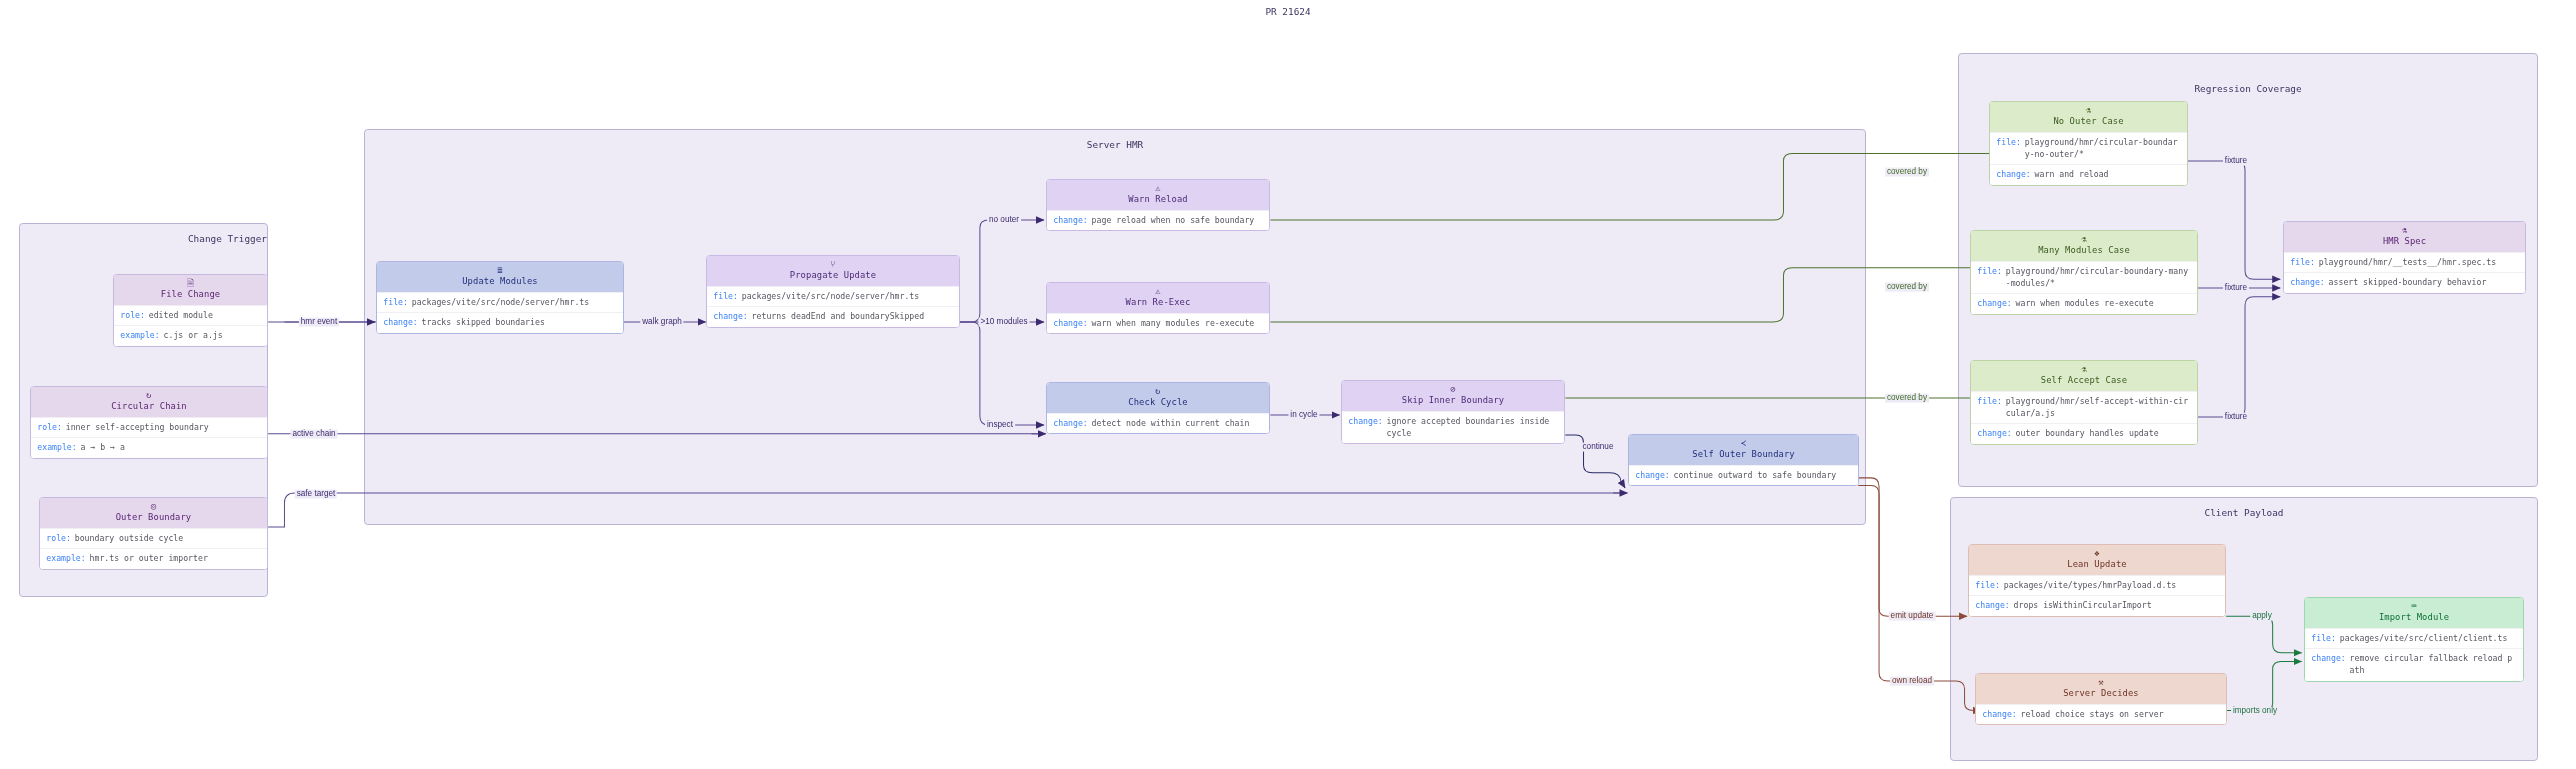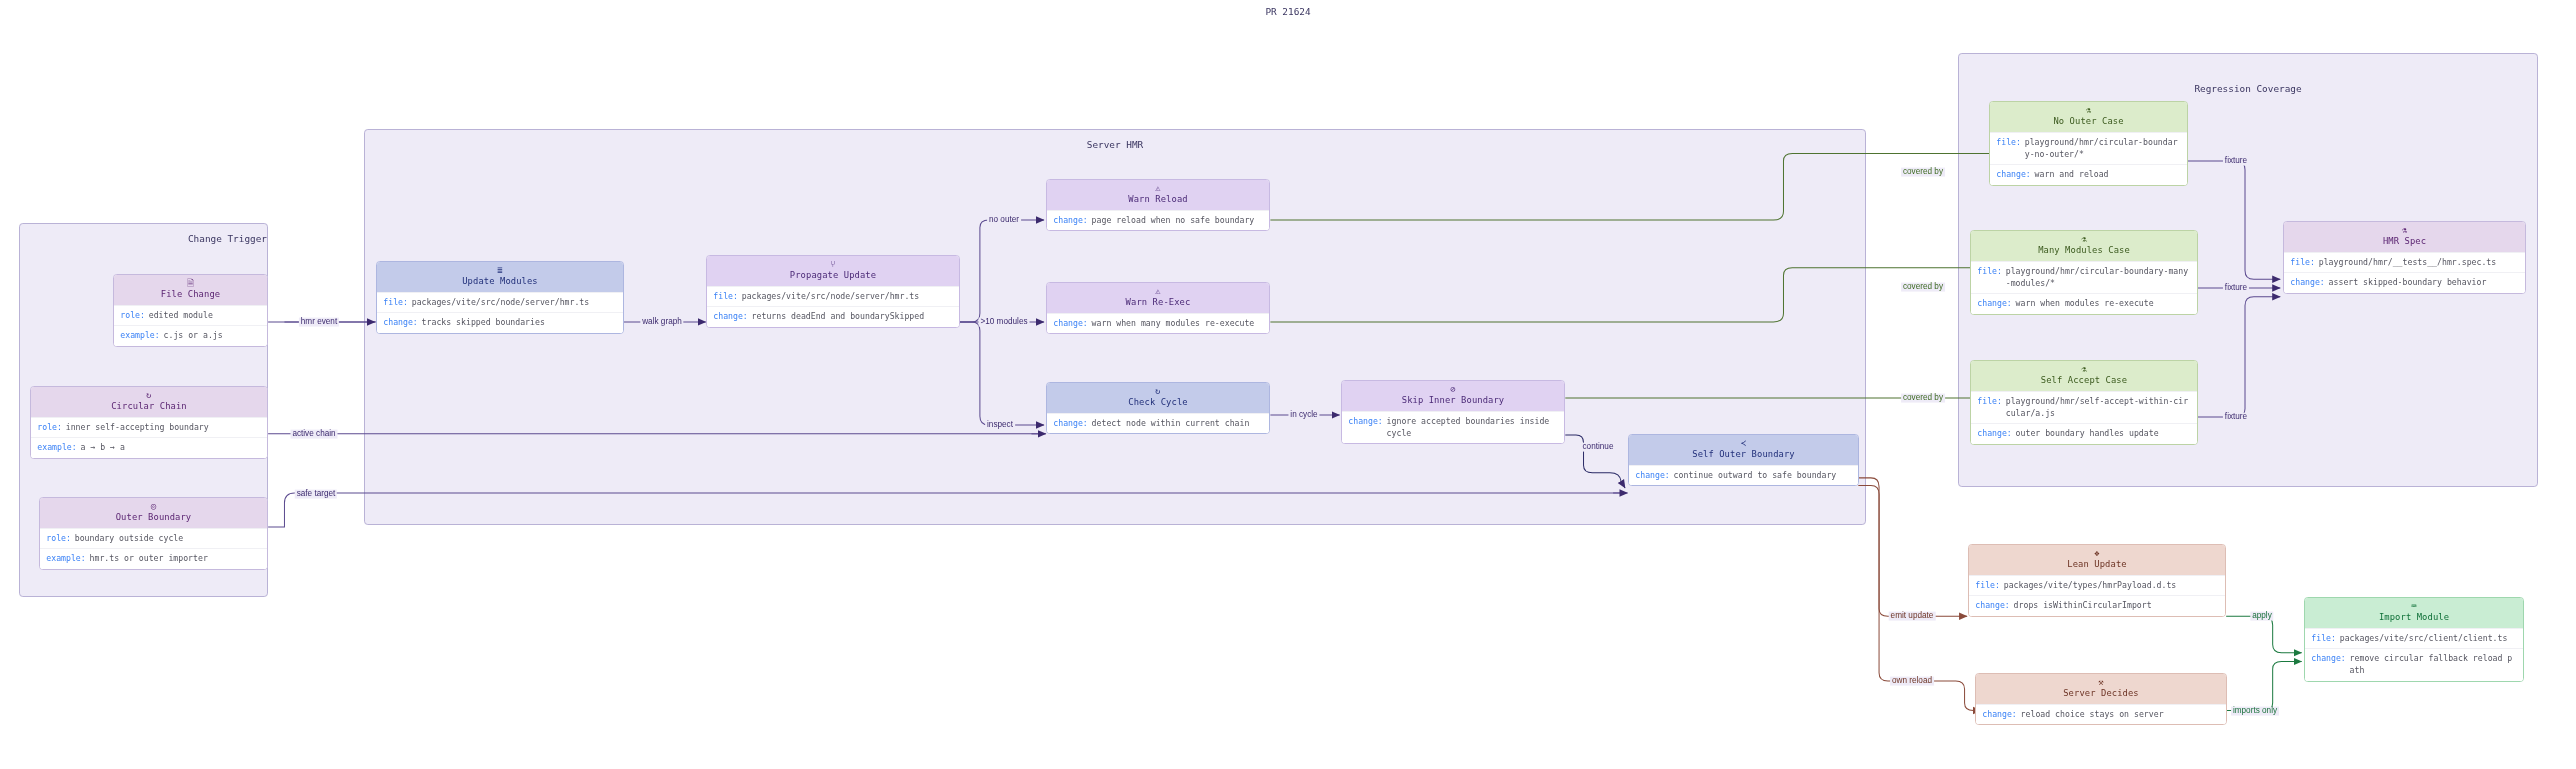--- a/index.html
+++ b/index.html
@@ -105,21 +105,21 @@
     position: absolute;
     font-family: "Liberation Sans", sans-serif;
     font-size: 8.2px;
     white-space: nowrap;
     background: #eeebf7;
     padding: 0 1.9px;
     transform: translate(-50%, -50%);
     line-height: 8.8px;
   }
   .el-purple { color: #3c2a6e; }
-  .el-green  { color: #3f6b23; margin-left: 16px; }
+  .el-green  { color: #3f6b23; }
   .el-grn2   { color: #19703b; }
   .el-red    { color: #6d3425; }
 
   svg.edges {
     position: absolute;
     left: 0; top: 0;
     width: 2576px;
     height: 769px;
     pointer-events: none;
   }
@@ -145,20 +145,23 @@
   </div>
 
   <div class="cluster" style="left:364px; top:129px; width:1502px; height:396px;">
     <div class="cluster-title" style="top:8.8px;">Server HMR</div>
   </div>
 
   <div class="cluster" style="left:1958px; top:53px; width:580px; height:434px;">
     <div class="cluster-title" style="top:8.8px;margin-top:20px;">Regression Coverage</div>
   </div>
 
+  <div class="cluster" style="left:1950px; top:497px; width:588px; height:264px;">
+    <div class="cluster-title" style="top:8.8px;">Client Payload</div>
+  </div>
 
   <svg class="edges" viewBox="0 0 4096 1223">
     <defs>
       <marker id="ap" markerWidth="9" markerHeight="9" refX="8" refY="4.5" orient="auto">
         <path d="M0,0.8 L8.5,4.5 L0,8.2 z" fill="#3c2a6e"></path>
       </marker>
       <marker id="ag" markerWidth="9" markerHeight="9" refX="8" refY="4.5" orient="auto">
         <path d="M0,0.8 L8.5,4.5 L0,8.2 z" fill="#4e7330"></path>
       </marker>
       <marker id="ag2" markerWidth="9" markerHeight="9" refX="8" refY="4.5" orient="auto">

